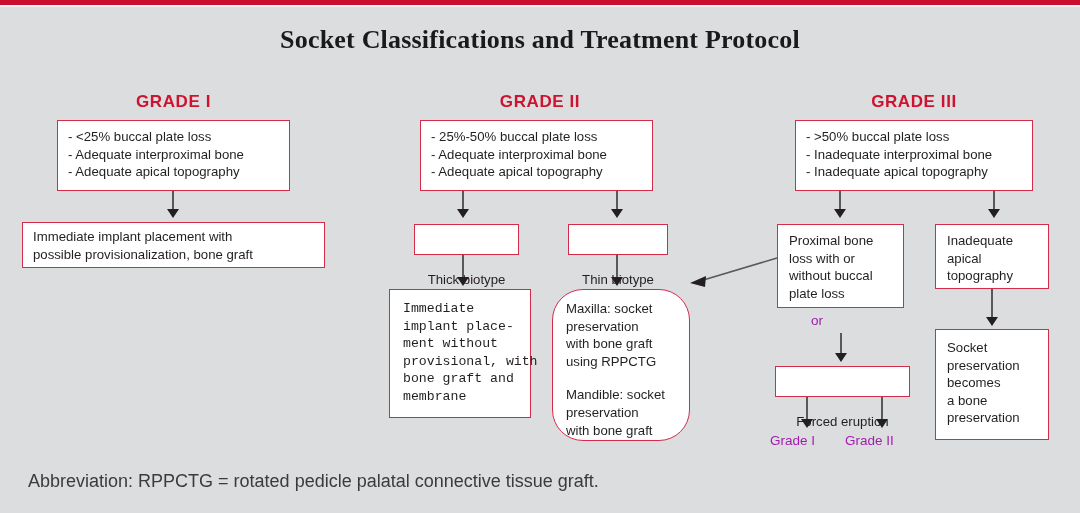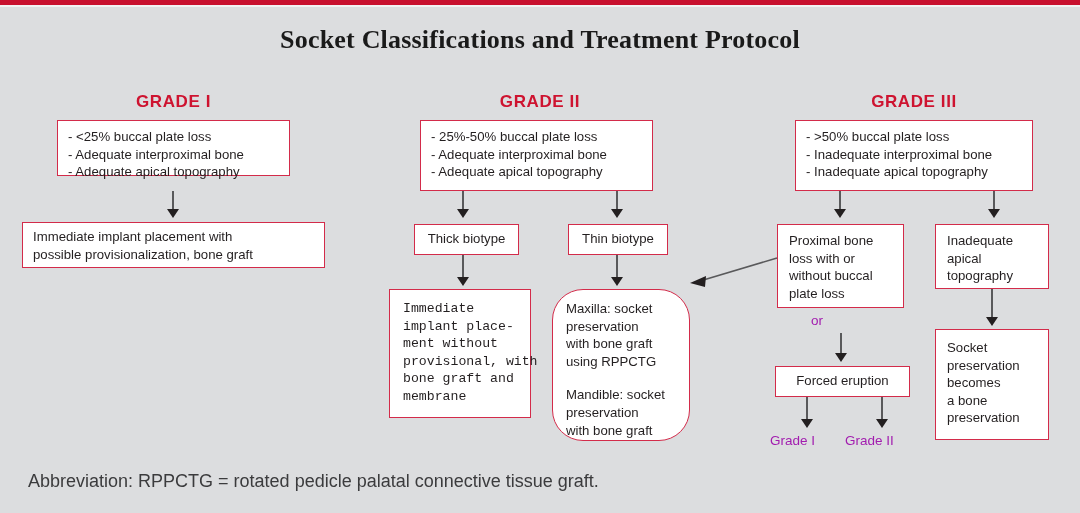--- a/index.html
+++ b/index.html
@@ -62,20 +62,21 @@
     color: #231f20;
     font-size: 13.2px;
     line-height: 17.6px;
   }
   .box .pad {
     padding: 7px 9px 6px 10px;
   }
   .box.center .pad {
     text-align: center;
     padding: 6px 0;
+    margin-top: 41px;
   }
   .box .row { white-space: nowrap; }
   .spacer-line { height: 16px; }
 
   
   .vline {
     position: absolute;
     width: 2px;
     background: #59595b;
   }
@@ -113,21 +114,21 @@
 
 <div id="stage">
 
   <div class="top-bar"></div>
   <div class="top-bar-hairline"></div>
 
   <div class="title">Socket Classifications and Treatment Protocol</div>
 
   <div class="grade-head" style="left:57px; top:92px; width:233px;">GRADE I</div>
 
-  <div class="box" style="left:57px; top:120px; width:233px; height:56px;">
+  <div class="box" style="left:57px; top:120px; width:233px; height:71px;">
     <div class="pad">
       <div class="row">- &lt;25% buccal plate loss</div>
       <div class="row">- Adequate interproximal bone</div>
       <div class="row">- Adequate apical topography</div>
     </div>
   </div>
 
   <div class="vline" style="left:172px; top:191px; height:23px;"></div>
   <div class="arrowhead" style="left:167px; top:209px;"></div>
 

